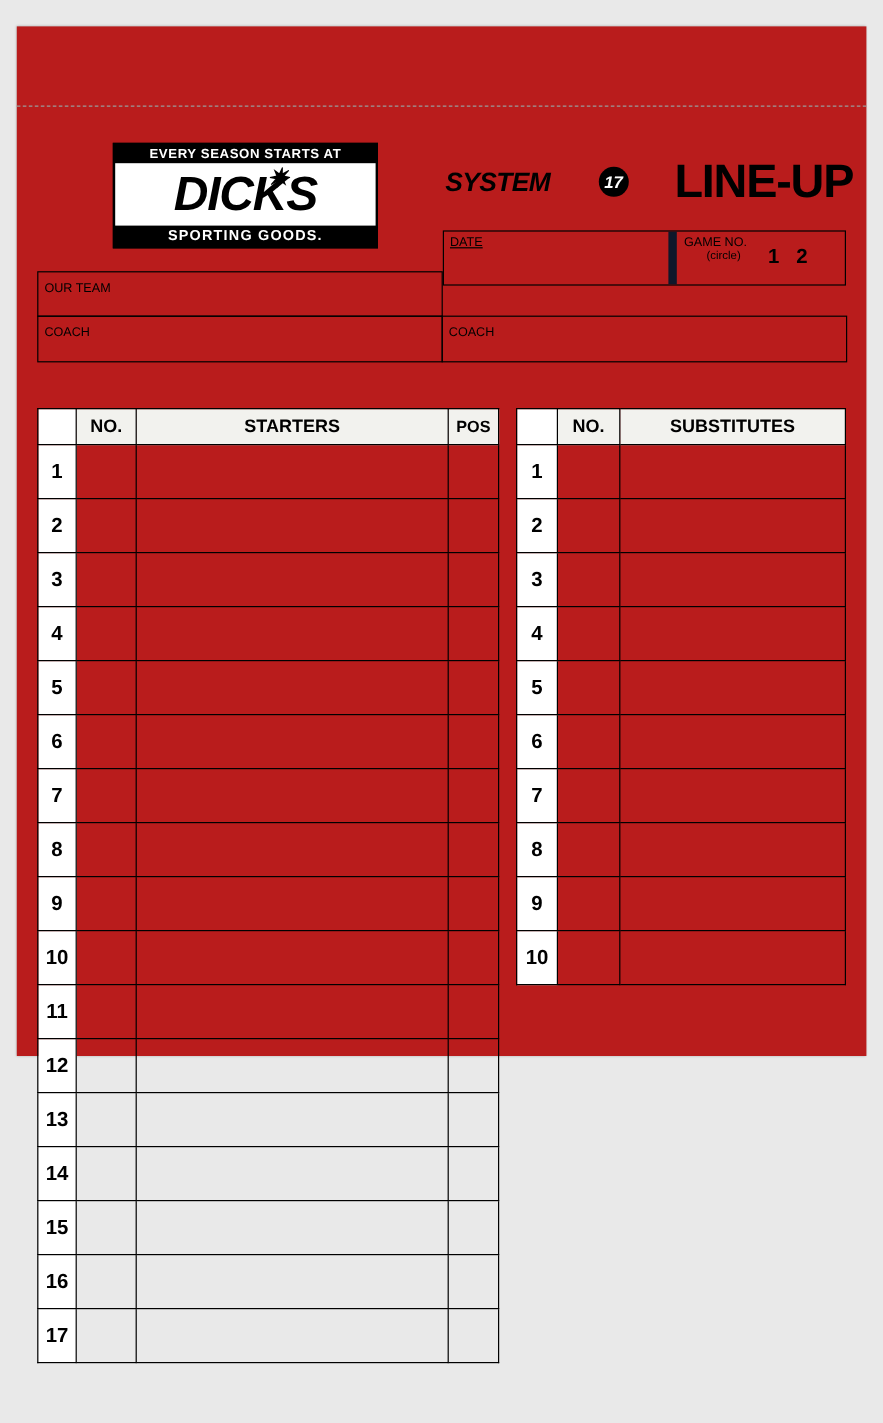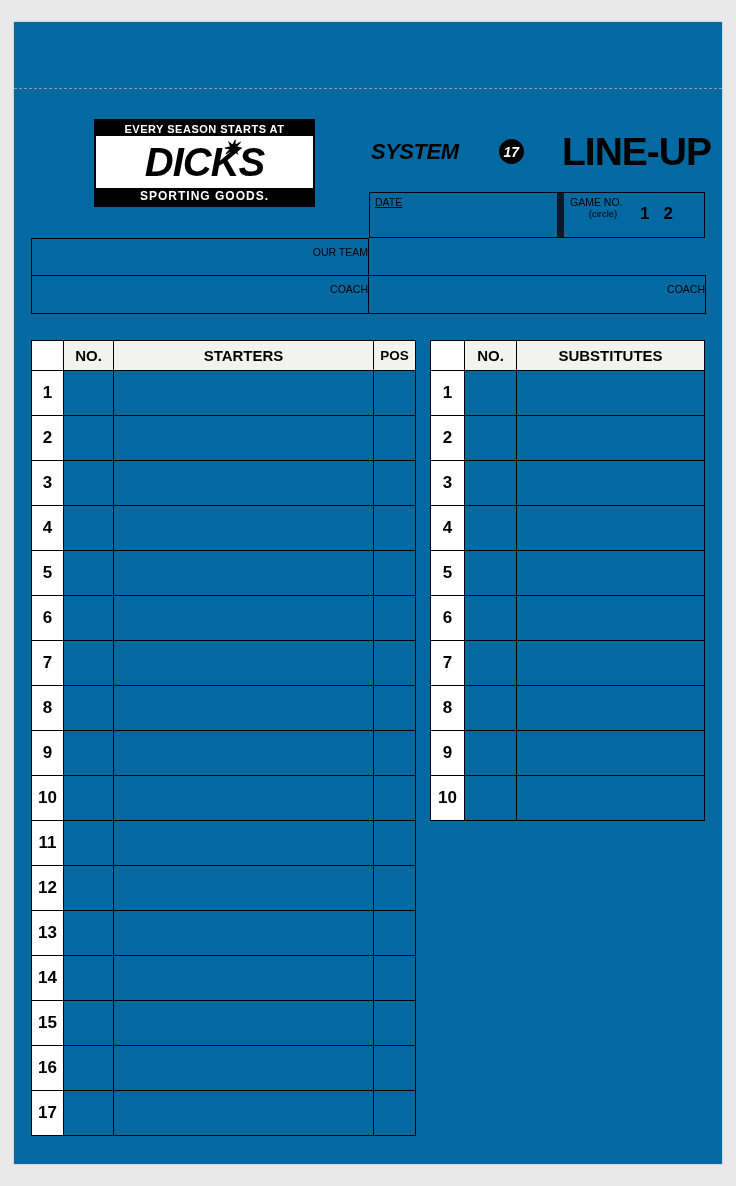--- a/index.html
+++ b/index.html
@@ -20,22 +20,22 @@
     height: 1186px;
     background: #e9e9e9;
   }
 
   
   .sheet {
     position: absolute;
     left: 14px;
     top: 22px;
     width: 708px;
-    height: 1142px;
-    background: #0369a1;
+    height: 858px;
+    background: #b91c1c;
     box-shadow: 0 0 2px rgba(0,0,0,0.25);
   }
 
   
   .perf {
     position: absolute;
     left: 0;
     top: 66px;
     width: 708px;
     border-top: 1px dashed #9a9a9a;
@@ -189,23 +189,22 @@
     font-size: 17px;
     letter-spacing: 14px;
     padding-top: 8px;
     padding-left: 4px;
   }
 
   
   .team-rows {
     position: absolute;
     left: 0;
-    top: 136px;
+    top: 124px;
     width: 674px;
-    text-align: right;
   }
   .team-row {
     display: flex;
     height: 38px;
   }
   .team-cell {
     border: 1px solid #000;
     box-sizing: border-box;
     padding: 3px 0 0 5px;
     margin-right: -1px;

